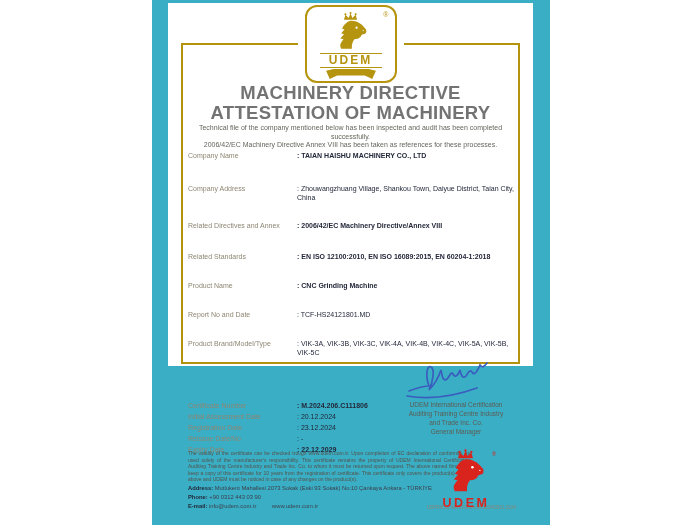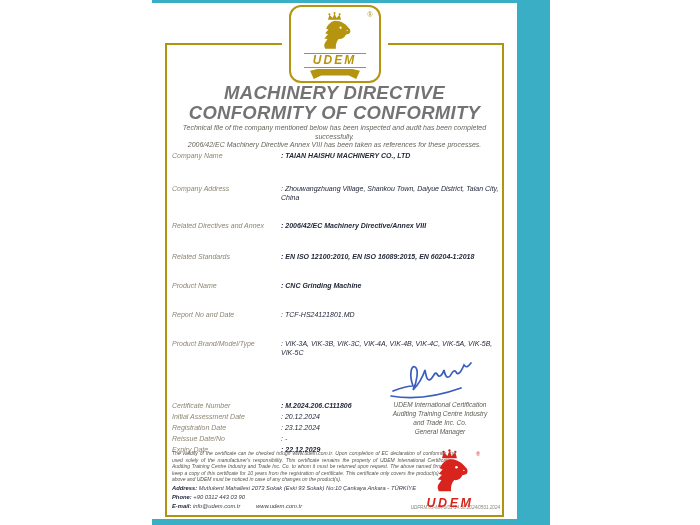--- a/index.html
+++ b/index.html
@@ -1,20 +1,20 @@
 <!DOCTYPE html>
 <html><head>
 <meta charset="utf-8">
 <style>
   html,body{margin:0;padding:0;background:#ffffff;}
   #canvas{position:relative;width:700px;height:525px;background:#ffffff;overflow:hidden;
           font-family:"Liberation Sans",sans-serif;}
   .abs{position:absolute;}
   #teal-backdrop{left:152px;top:0;width:398px;height:525px;background:#3aaec5;}
-  #paper{left:152px;top:3px;width:365px;height:516px;background:#ffffff;font-style:italic;}
+  #paper{left:168px;top:3px;width:365px;height:363px;background:#ffffff;}
   #gold-border{left:13px;top:40px;right:13px;bottom:2px;border:2px solid #b3930e;}
 
   
   #logo-mask{left:50%;transform:translateX(-50%);top:0;width:106px;height:80px;background:#fff;z-index:2;}
   #logo-frame{left:50%;transform:translateX(-50%);top:2px;width:88px;height:74px;border:2px solid #b5940f;
               border-radius:12px;color:#b5940f;}
   #logo-frame .horse{display:block;margin:3px auto 0;}
   .brand-row{width:62px;margin:1px auto 0;border-top:1.5px solid #b5940f;border-bottom:1.5px solid #b5940f;
              text-align:center;font-weight:bold;font-size:12px;letter-spacing:2px;line-height:13px;color:#b5940f;}
   .reg-mark{position:absolute;top:4px;right:6px;font-size:7px;color:#b5940f;}
@@ -84,21 +84,21 @@
           </svg>
         <div class="brand-row">UDEM</div>
         <svg class="ribbon" width="58" height="12" viewBox="0 0 58 13">
             <use href="#ribbon"></use>
           </svg>
         <span class="reg-mark">®</span>
       </div>
     </div>
 
     <div class="abs title" style="top:80px">MACHINERY DIRECTIVE</div>
-    <div class="abs title" style="top:100px">CONFORMITY OF CONFORMITY</div>
+    <div class="abs title" style="top:100px">ATTESTATION OF MACHINERY</div>
     <div class="abs" id="subtitle">
       <div>Technical file of the company mentioned below has been inspected and audit has been completed successfully.</div>
       <div>2006/42/EC Machinery Directive Annex VIII has been taken as references for these processes.</div>
     </div>
 
     <div class="abs row" style="top:148px">
       <span class="lbl">Company Name</span>
       <span class="val b">: TAIAN HAISHU MACHINERY CO., LTD</span>
     </div>
     <div class="abs row" style="top:181px">

